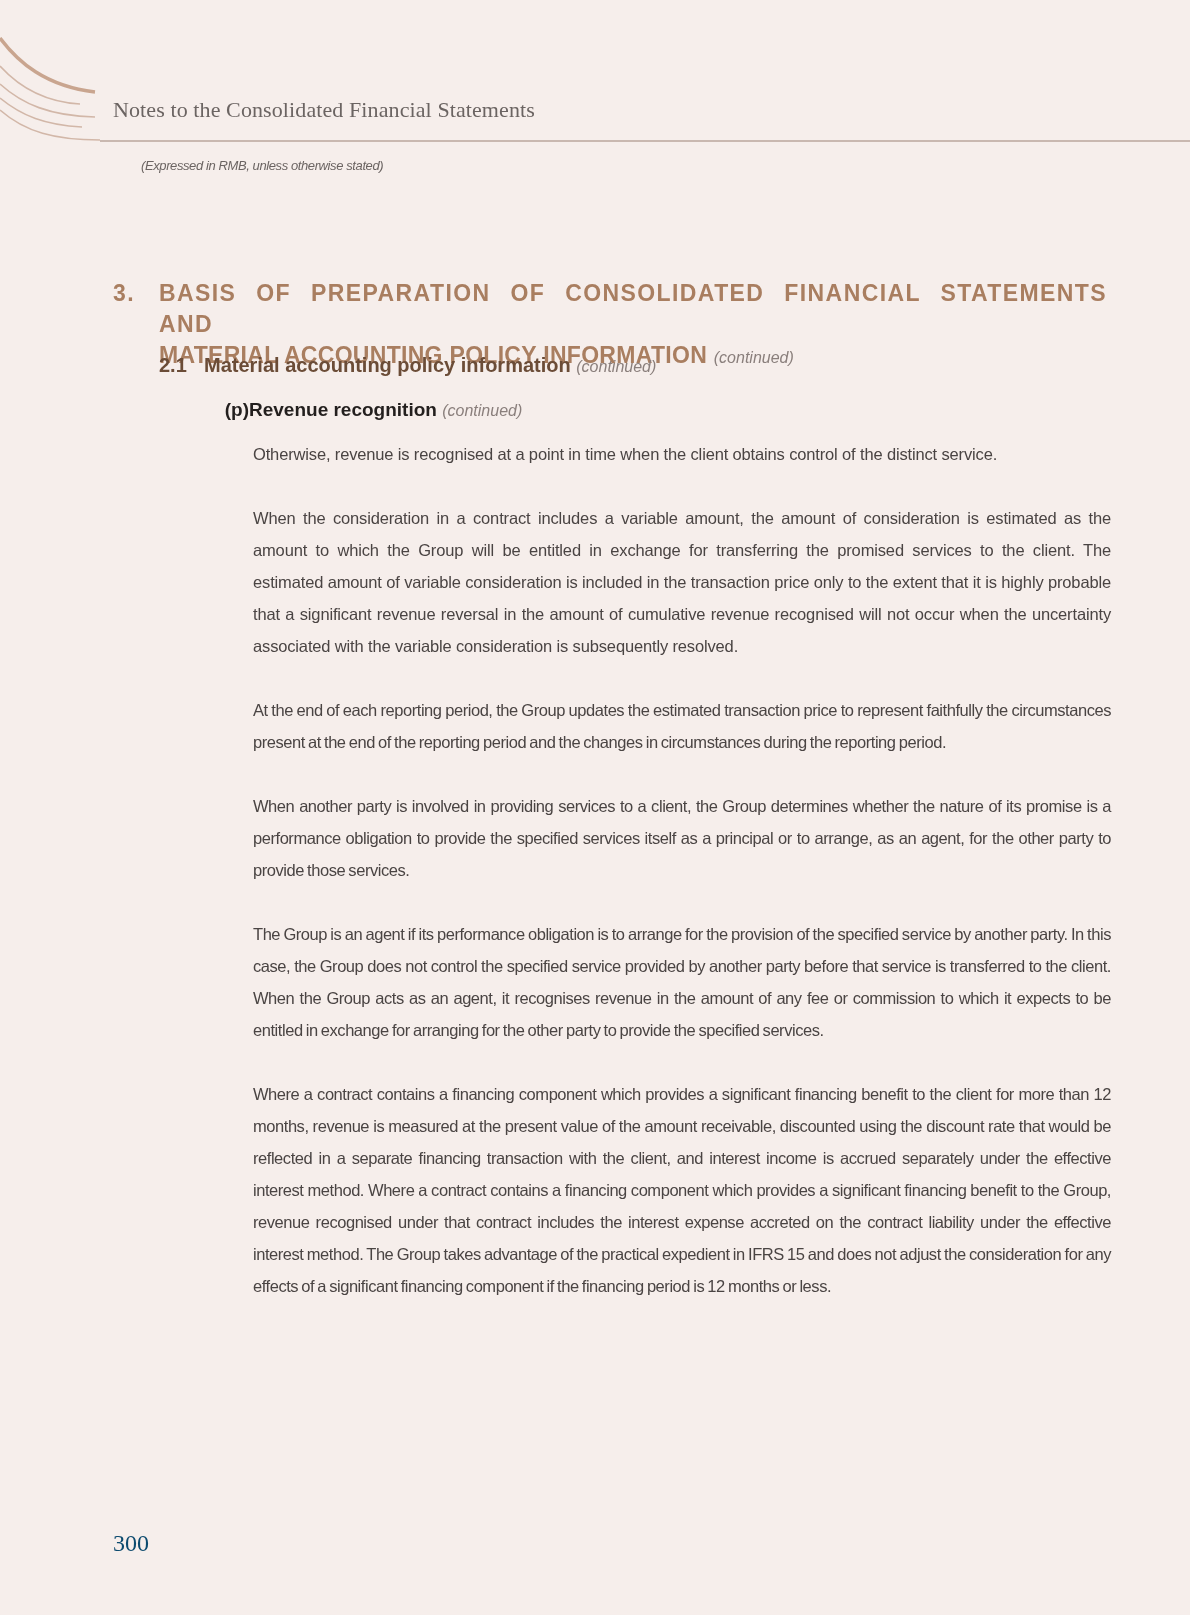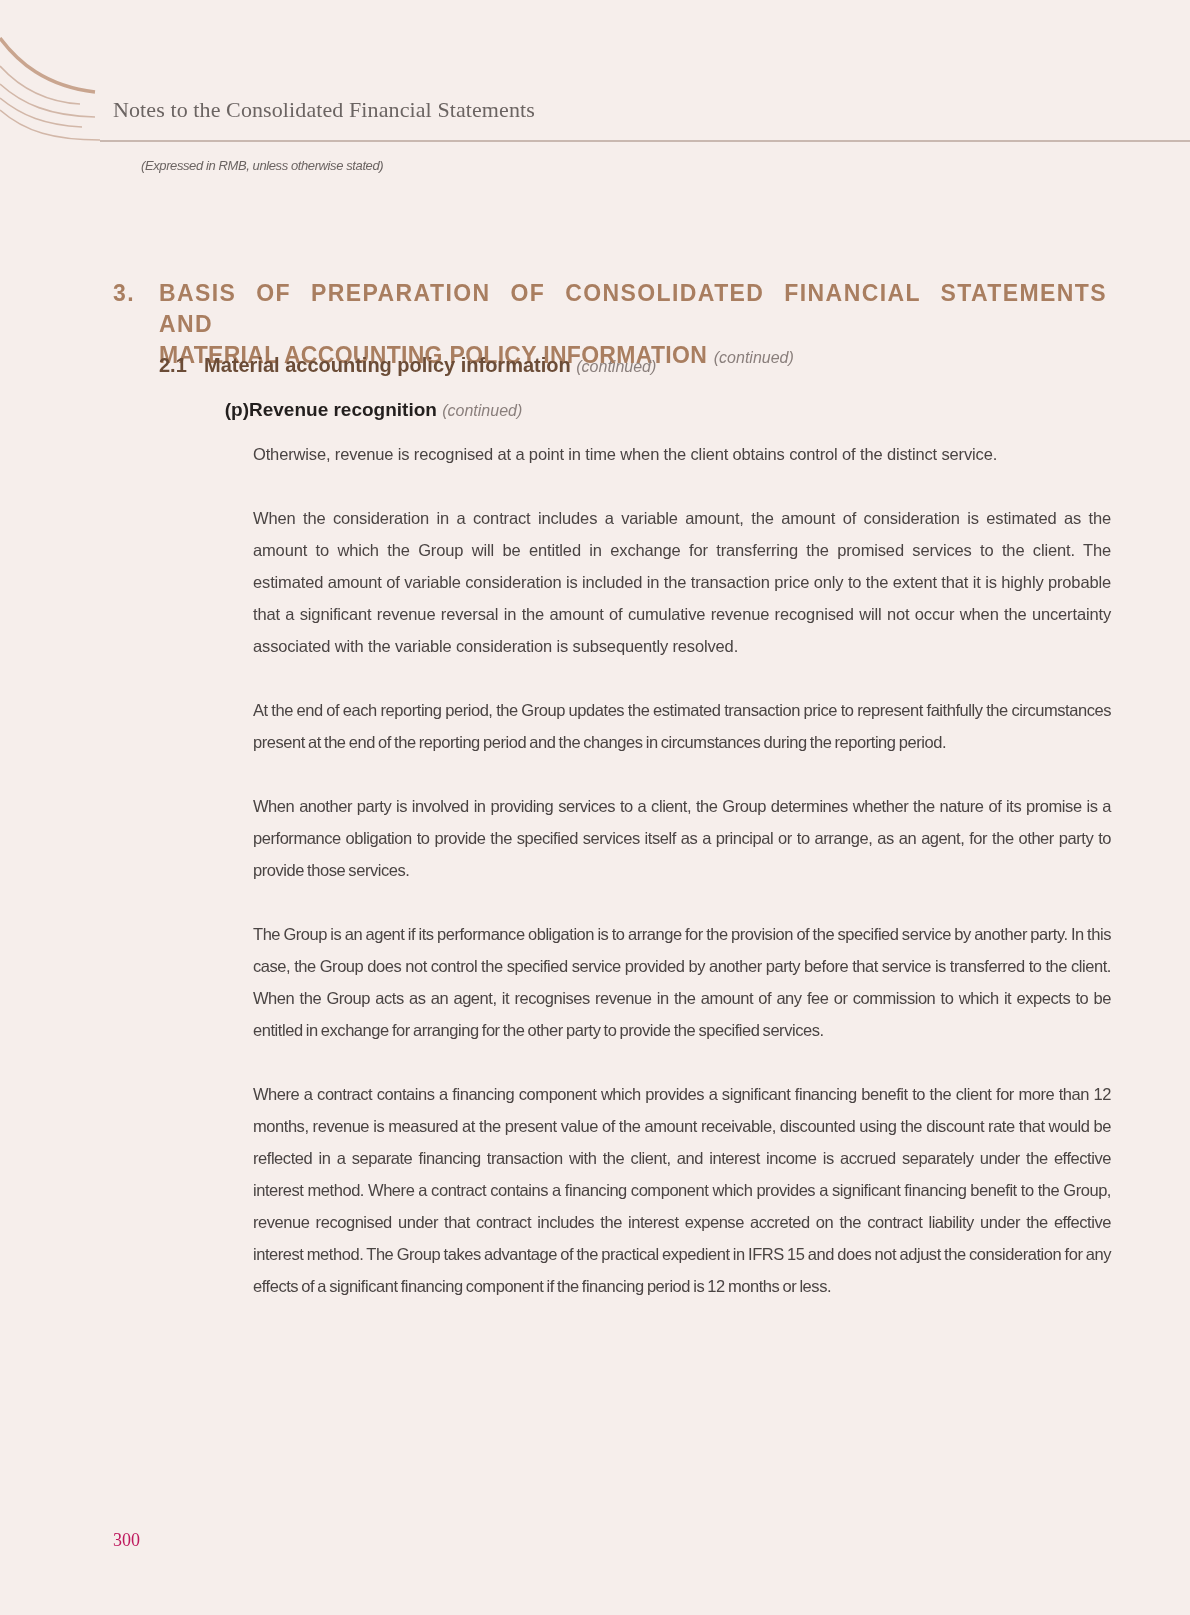--- a/index.html
+++ b/index.html
@@ -133,22 +133,22 @@
     }
     .para.tight {
       letter-spacing: -0.45px;
       word-spacing: -1px;
     }
     .page-number {
       position: absolute;
       left: 113px;
       top: 1530px;
       font-family: "Liberation Serif", serif;
-      font-size: 18px;
-      color: #be185d;
+      font-size: 24px;
+      color: #0c4a6e;
     }
   </style>
 </head>
 <body>
 
 <svg class="deco" viewBox="0 0 130 150">
   <path d="M0,38 C18,62 45,86 95,92" fill="none" stroke="#c9a58f" stroke-width="3.5"></path>
   <path d="M0,66 C20,88 45,102 80,104" fill="none" stroke="#d2b7a8" stroke-width="1.6"></path>
   <path d="M0,84 C22,104 50,116 95,117" fill="none" stroke="#d2b7a8" stroke-width="1.6"></path>
   <path d="M0,98 C22,116 45,125 82,127" fill="none" stroke="#d2b7a8" stroke-width="1.6"></path>

